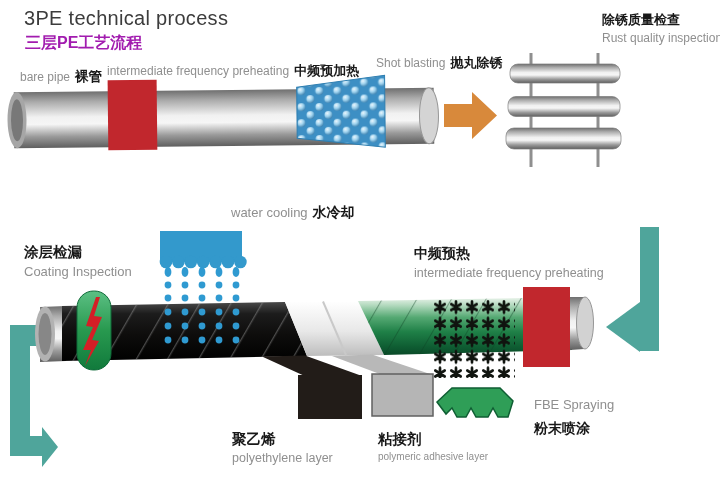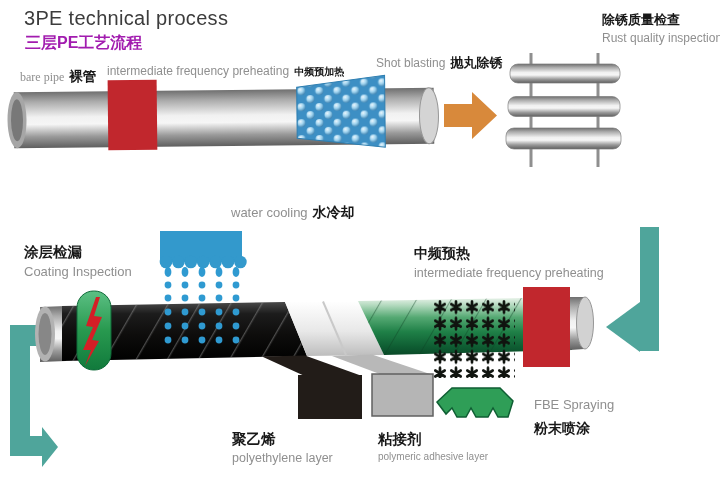--- a/index.html
+++ b/index.html
@@ -181,25 +181,25 @@
 
     <rect x="434" y="300" width="81" height="78" fill="url(#fbeStars)"></rect>
 
     <path d="M437,402 L452,388 L500,388 L513,401 L508,417 L498,417 L493,408 L488,417 L476,417 L471,408 L466,417 L457,417 L452,408 L446,414 Z" fill="#2f9e57" stroke="#0f5e33" stroke-width="1.5"></path>
   </svg>
 
   <div class="lbl title-en" style="left:24px;top:6px;">3PE technical process</div>
   <div class="lbl title-zh" style="left:25px;top:30px;">三层PE工艺流程</div>
 
   <div class="lbl row" style="left:20px;top:66px;">
-    <span class="en" style="font-size:12px;font-family:Liberation Serif, serif;">bare pipe</span><span class="zh" style="font-size:13.5px;">裸管</span>
+    <span class="en" style="font-size:12px;">bare pipe</span><span class="zh" style="font-size:13.5px;">裸管</span>
   </div>
 
   <div class="lbl row" style="left:107px;top:60px;">
-    <span class="en" style="font-size:12px;">intermediate frequency preheating</span><span class="zh" style="font-size:10px;">中频预加热</span>
+    <span class="en" style="font-size:12px;">intermediate frequency preheating</span><span class="zh" style="font-size:13px;">中频预加热</span>
   </div>
 
   <div class="lbl row" style="left:376px;top:52px;">
     <span class="en" style="font-size:12px;">Shot blasting</span><span class="zh" style="font-size:13px;">抛丸除锈</span>
   </div>
 
   <div class="lbl stack" style="left:602px;top:12px;">
     <span class="zh" style="font-size:13px;">除锈质量检查</span>
     <span class="en" style="font-size:12px;">Rust quality inspection</span>
   </div>

